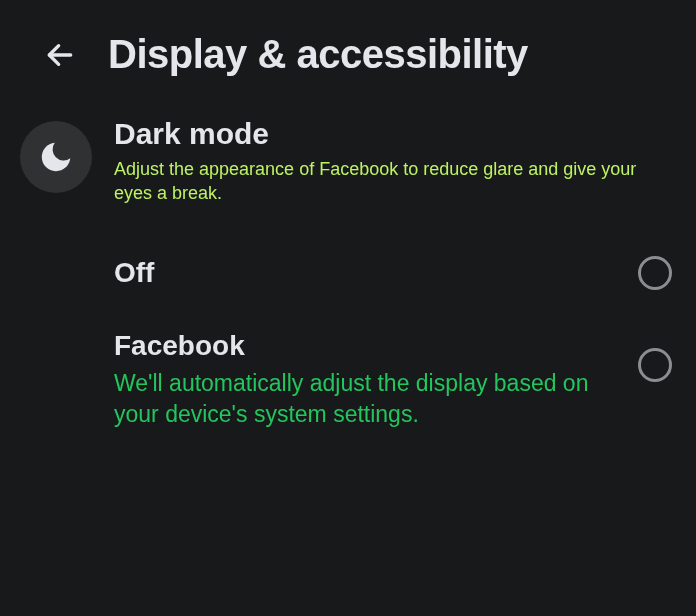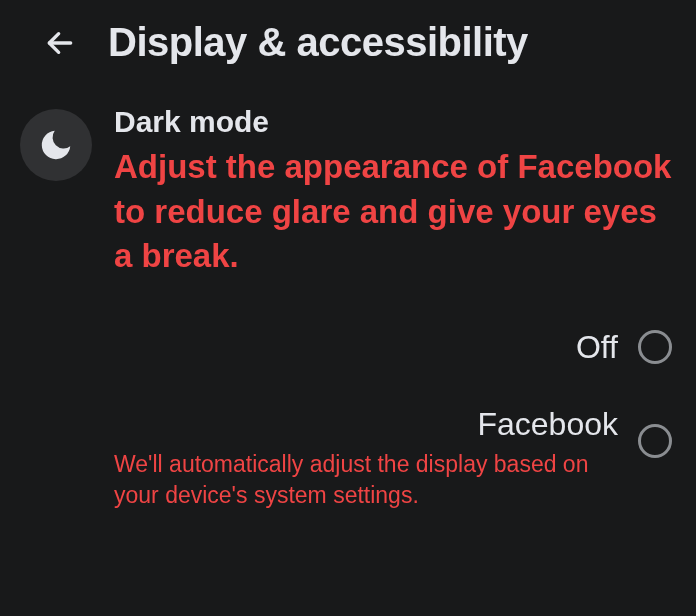--- a/index.html
+++ b/index.html
@@ -11,21 +11,21 @@
     width: 696px;
     height: 616px;
     background: #18191a;
     font-family: -apple-system, BlinkMacSystemFont, "Segoe UI", Helvetica, Arial, sans-serif;
     color: #e4e6eb;
     overflow: hidden;
   }
   .header {
     display: flex;
     align-items: center;
-    padding: 20px 20px 30px 40px;
+    padding: 32px 20px 30px 40px;
     gap: 28px;
   }
   .back-btn {
     width: 40px;
     height: 40px;
     display: flex;
     align-items: center;
     justify-content: center;
     cursor: pointer;
     color: #e4e6eb;
@@ -56,49 +56,48 @@
   .section-content {
     flex: 1;
   }
   .section-title {
     font-size: 30px;
     font-weight: 700;
     color: #e4e6eb;
     margin-bottom: 6px;
   }
   .section-desc {
-    font-size: 33px;
-    font-weight: 700;
-    color: #ef4444;
+    font-size: 18px;
+    font-weight: 400;
+    color: #bef264;
     line-height: 1.35;
   }
   .options {
     padding: 30px 24px 0 114px;
   }
   .option-row {
     display: flex;
     align-items: center;
     justify-content: space-between;
     padding: 20px 0;
     cursor: pointer;
   }
   .option-labels {
     flex: 1;
     padding-right: 20px;
   }
   .option-label {
-    font-size: 32px;
-    font-weight: 400;
+    font-size: 28px;
+    font-weight: 700;
     color: #e4e6eb;
-    text-align: right;
   }
   .option-sublabel {
     font-size: 23px;
     font-weight: 400;
-    color: #ef4444;
+    color: #22c55e;
     line-height: 1.35;
     margin-top: 6px;
   }
   .radio {
     width: 34px;
     height: 34px;
     border-radius: 50%;
     border: 3px solid #8a8d91;
     flex-shrink: 0;
     display: flex;

